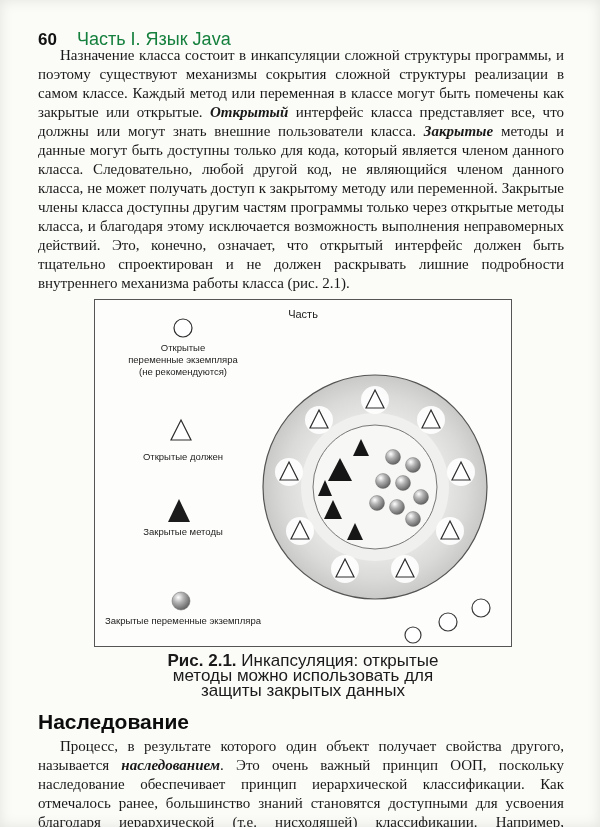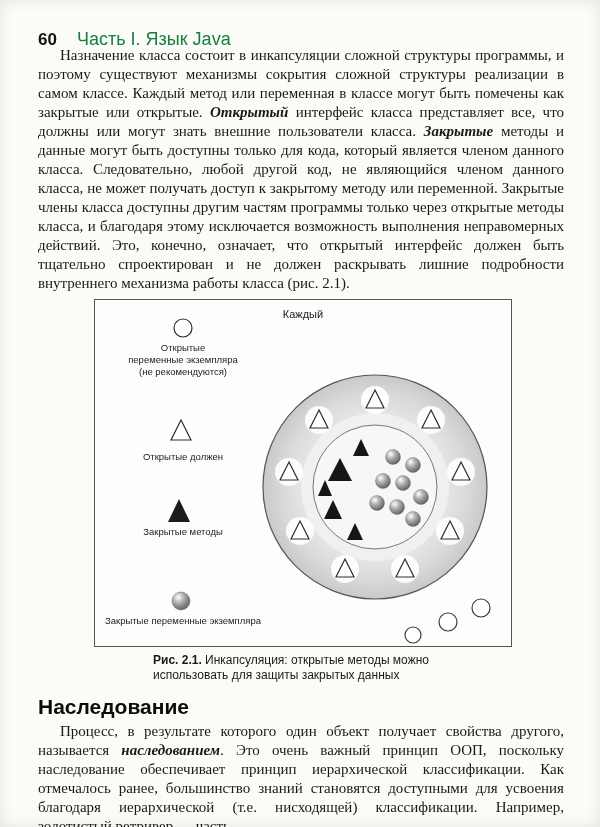--- a/index.html
+++ b/index.html
@@ -31,22 +31,22 @@
     position:absolute; top:5px; left:0; width:100%; text-align:center;
     font-family:"Liberation Sans", sans-serif; font-size:11px; color:#222;
   }
   .fig-svg { position:absolute; left:0; top:0; width:418px; height:346px; }
   .legend-label {
     position:absolute; left:8px; width:160px; text-align:center;
     font-family:"Liberation Sans", sans-serif; font-size:9.5px; line-height:12px;
     color:#222; white-space:pre-line;
   }
   .caption {
-    margin:6px auto 0; max-width:300px; text-align:left;
-    font-family:"Liberation Sans", sans-serif; font-size:12px; line-height:15px; color:#1a1a1a;
+    margin:6px auto 0; max-width:300px; text-align:center;
+    font-family:"Liberation Sans", sans-serif; font-size:17px; line-height:15px; color:#1a1a1a;
   }
   .caption .cap-label { font-weight:bold; }
   .section-heading {
     margin:14px 0 6px; text-align:left; text-indent:0;
     font-family:"Liberation Sans", sans-serif; font-weight:bold;
     font-size:21px; color:#0c0c0c;
   }
 </style>
 </head>
 <body>
@@ -58,21 +58,21 @@
     <span class="running-title">Часть I. Язык Java</span>
   </div>
 
   <div class="body-text">
 
 
     <p class="indent"><span>Назначение класса состоит в инкапсуляции сложной структуры программы, и поэтому существуют механизмы сокрытия сложной структуры реализации в самом классе. Каждый метод или переменная в классе могут быть помечены как закрытые или открытые. </span><span style="font-style: italic; font-weight: bold;">Открытый</span><span> интерфейс класса представляет все, что должны или могут знать внешние пользователи класса. </span><span style="font-style: italic; font-weight: bold;">Закрытые</span><span> методы и данные могут быть доступны только для кода, который является членом данного класса. Следовательно, любой другой код, не являющийся членом данного класса, не может получать доступ к закрытому методу или переменной. Закрытые члены класса доступны другим частям программы только через открытые методы класса, и благодаря этому исключается возможность выполнения неправомерных действий. Это, конечно, означает, что открытый интерфейс должен быть тщательно спроектирован и не должен раскрывать лишние подробности внутреннего механизма работы класса (рис. 2.1).</span></p>
 
     <div class="figure-wrap">
       <div class="figure-box">
-        <div class="fig-title">Каждый</div>
+        <div class="fig-title">Часть</div>
 
         <svg class="fig-svg" viewBox="0 0 418 346" aria-hidden="true">
           <defs>
             <radialGradient id="ball" cx="35%" cy="30%" r="75%">
               <stop offset="0%" stop-color="#ffffff"></stop>
               <stop offset="40%" stop-color="#b2b2b2"></stop>
               <stop offset="100%" stop-color="#5c5c5c"></stop>
             </radialGradient>
             <radialGradient id="ring" cx="50%" cy="50%" r="50%">
               <stop offset="0%" stop-color="#f4f4f3"></stop>

